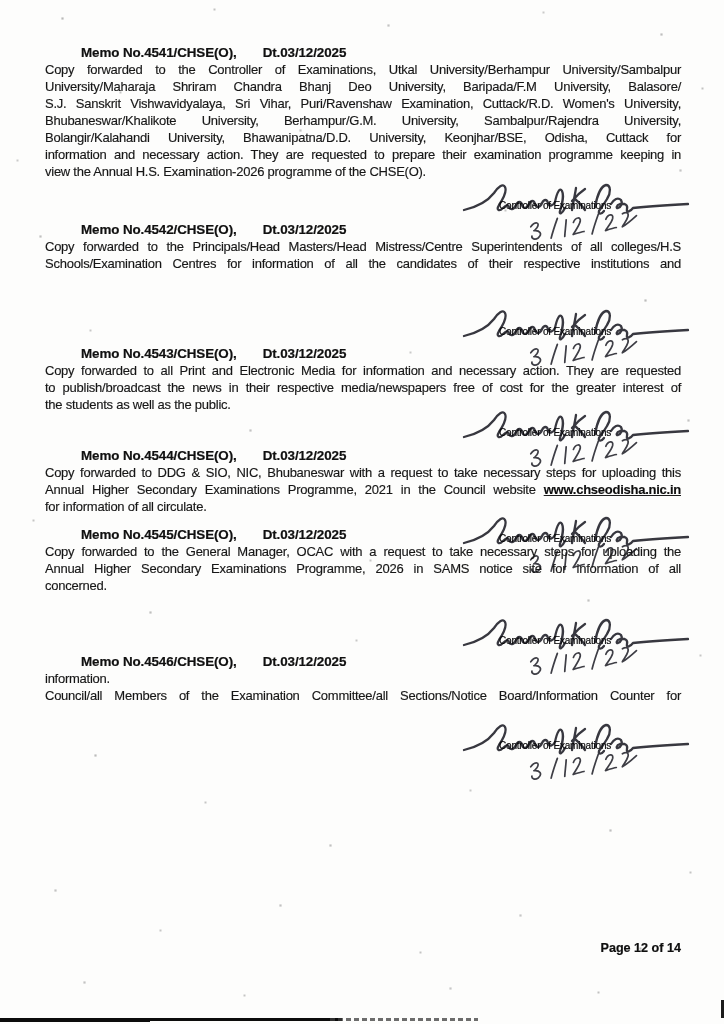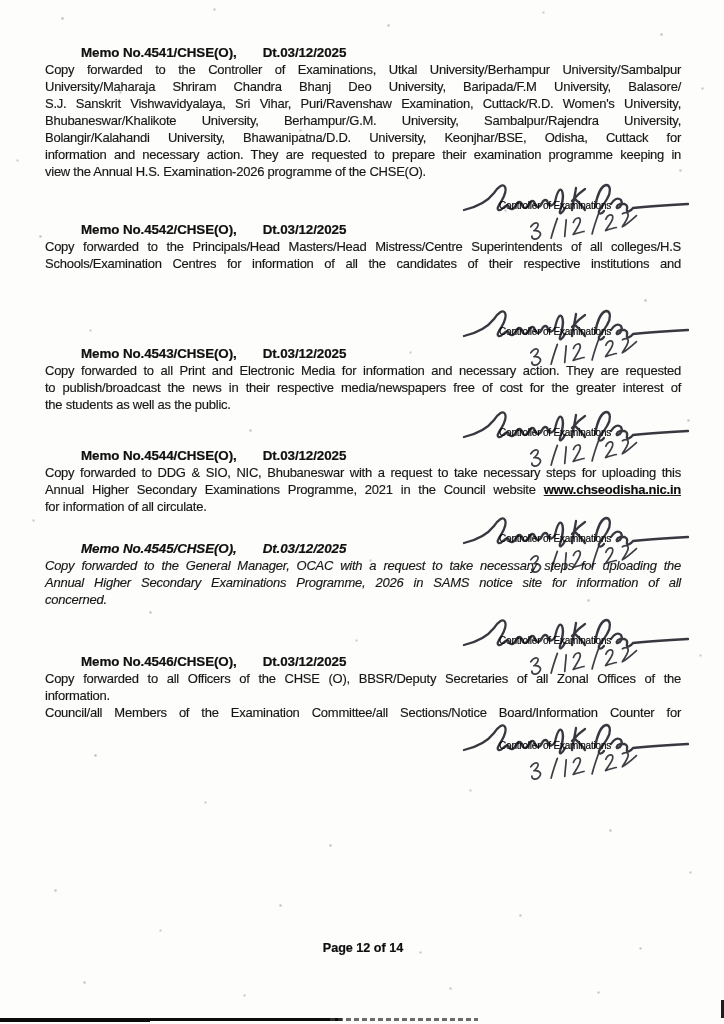--- a/index.html
+++ b/index.html
@@ -8,31 +8,31 @@
     background:#fdfdfc;overflow:hidden;
     font-family:"Liberation Sans",sans-serif;color:#161616;
   }
   
   .memo{position:absolute;left:45px;width:636px;}
   .memo-head{display:flex;gap:26px;font-weight:bold;font-size:13.4px;line-height:17px;color:#101010;letter-spacing:-0.1px;margin-left:36px;-webkit-text-stroke:0.2px #101010;}
   .memo-body{font-size:13px;line-height:17px;letter-spacing:-0.25px;-webkit-text-stroke:0.15px #1c1c1c;}
   .jline{text-align:justify;text-align-last:justify;white-space:normal;}
   .jline.last{text-align-last:left;}
   .doc-link{font-weight:bold;text-decoration:underline;color:#0d0d0d;cursor:pointer;}
-  .m1{top:44px;} .m2{top:221px;} .m3{top:345px;} .m4{top:447px;} .m5{top:540px;font-style:italic;} .m6{top:653px;}
+  .m1{top:44px;} .m2{top:221px;} .m3{top:345px;} .m4{top:447px;} .m5{top:526px;} .m6{top:653px;}
   
   .sig{position:absolute;left:461px;width:240px;height:60px;}
   .s1{top:182px;} .s2{top:308px;} .s3{top:409px;} .s4{top:515px;} .s5{top:617px;} .s6{top:722px;}
   .sig-title{position:absolute;left:22px;top:18px;font-size:10px;letter-spacing:-0.2px;color:#000000;-webkit-text-stroke:0.2px #17171c;white-space:nowrap;margin-left:16px;}
   .sig-scrawl{position:absolute;left:0;top:-6px;width:230px;height:48px;overflow:visible;}
   .sig-date{position:absolute;left:64px;top:30px;width:114px;height:36px;overflow:visible;}
   .ink{stroke:#1d1d26;fill:none;stroke-width:2.3;stroke-linecap:round;stroke-linejoin:round;opacity:.88;}
   .ink-thin{stroke:#1d1d26;fill:none;stroke-width:2;stroke-linecap:round;stroke-linejoin:round;opacity:.85;}
   
-  .page-footer{position:absolute;left:45px;top:941px;width:636px;text-align:center;font-weight:bold;font-size:12.6px;color:#0e0e0e;-webkit-text-stroke:0.2px #0e0e0e;}
+  .page-footer{position:absolute;left:45px;top:941px;width:636px;text-align:right;font-weight:bold;font-size:12.6px;color:#0e0e0e;-webkit-text-stroke:0.2px #0e0e0e;}
   
   .scan-line-solid{position:absolute;left:0;top:1018px;width:342px;height:3px;background:#0c0c0c;}
   .scan-line-solid2{position:absolute;left:0;top:1020px;width:150px;height:2px;background:#0c0c0c;}
   .scan-line-dashed{position:absolute;left:330px;top:1018px;width:148px;height:3px;
     background:repeating-linear-gradient(90deg,#3c3c3c 0 5px,transparent 5px 8px);opacity:.75;}
   .scan-edge-right{position:absolute;right:0;top:1000px;width:3px;height:18px;background:#1c1c1c;}
   .speckles{position:absolute;left:0;top:0;width:1px;height:1px;background:transparent;opacity:.5;
     box-shadow:
       62px 18px 0 .6px #777, 214px 9px 0 .5px #888, 388px 25px 0 .6px #8a8a8a, 543px 12px 0 .5px #999,
       661px 34px 0 .6px #808080, 120px 92px 0 .5px #8c8c8c, 300px 130px 0 .6px #909090, 702px 88px 0 .5px #888,
@@ -208,21 +208,20 @@
       </g>
     </svg>
   </div>
 
   <section class="memo m6">
     <div class="memo-head">
       <span>Memo No.4546/CHSE(O),</span>
       <span>Dt.03/12/2025</span>
     </div>
     <div class="memo-body">
-        <div class="jline">Copy forwarded to all Officers of the CHSE (O), BBSR/Deputy Secretaries of all Zonal Offices of the</div>
         <div class="jline last">information.</div>
         <div class="jline">Council/all Members of the Examination Committee/all Sections/Notice Board/Information Counter for</div>
       </div>
   </section>
   <div class="sig s6">
     <svg class="sig-scrawl" viewBox="0 0 230 48">
       <path class="ink" d="M3 34 C 16 31, 26 26, 33 17 C 37 11, 42 7, 44 11 C 46 15, 42 23, 38 29 C 35 34, 38 36, 42 32 C 45 29, 47 28, 48 31 C 49 34, 53 34, 55 29 C 57 25, 60 25, 61 29 C 62 33, 66 33, 68 28 C 70 24, 73 24, 74 28 C 75 32, 79 32, 81 27 C 83 23, 86 23, 87 27 C 88 31, 92 30, 94 26 C 96 16, 99 11, 101 15 C 103 19, 101 29, 99 35 C 98 39, 101 38, 104 32"></path>
       <path class="ink" d="M115 12 C 114 19, 112 27, 111 34 M111 25 C 116 19, 121 15, 124 13 M114 23 C 119 27, 122 31, 124 34"></path>
       <path class="ink" d="M134 31 C 136 20, 140 10, 145 9 C 150 9, 150 17, 146 23 C 143 28, 140 32, 138 35 C 137 38, 140 39, 143 35 M150 28 C 153 23, 157 21, 160 24 C 162 27, 160 31, 157 32 C 155 33, 155 29, 159 28 C 164 27, 167 29, 166 33 C 165 37, 169 36, 172 32 C 190 30, 208 29, 227 28"></path>
     </svg>

